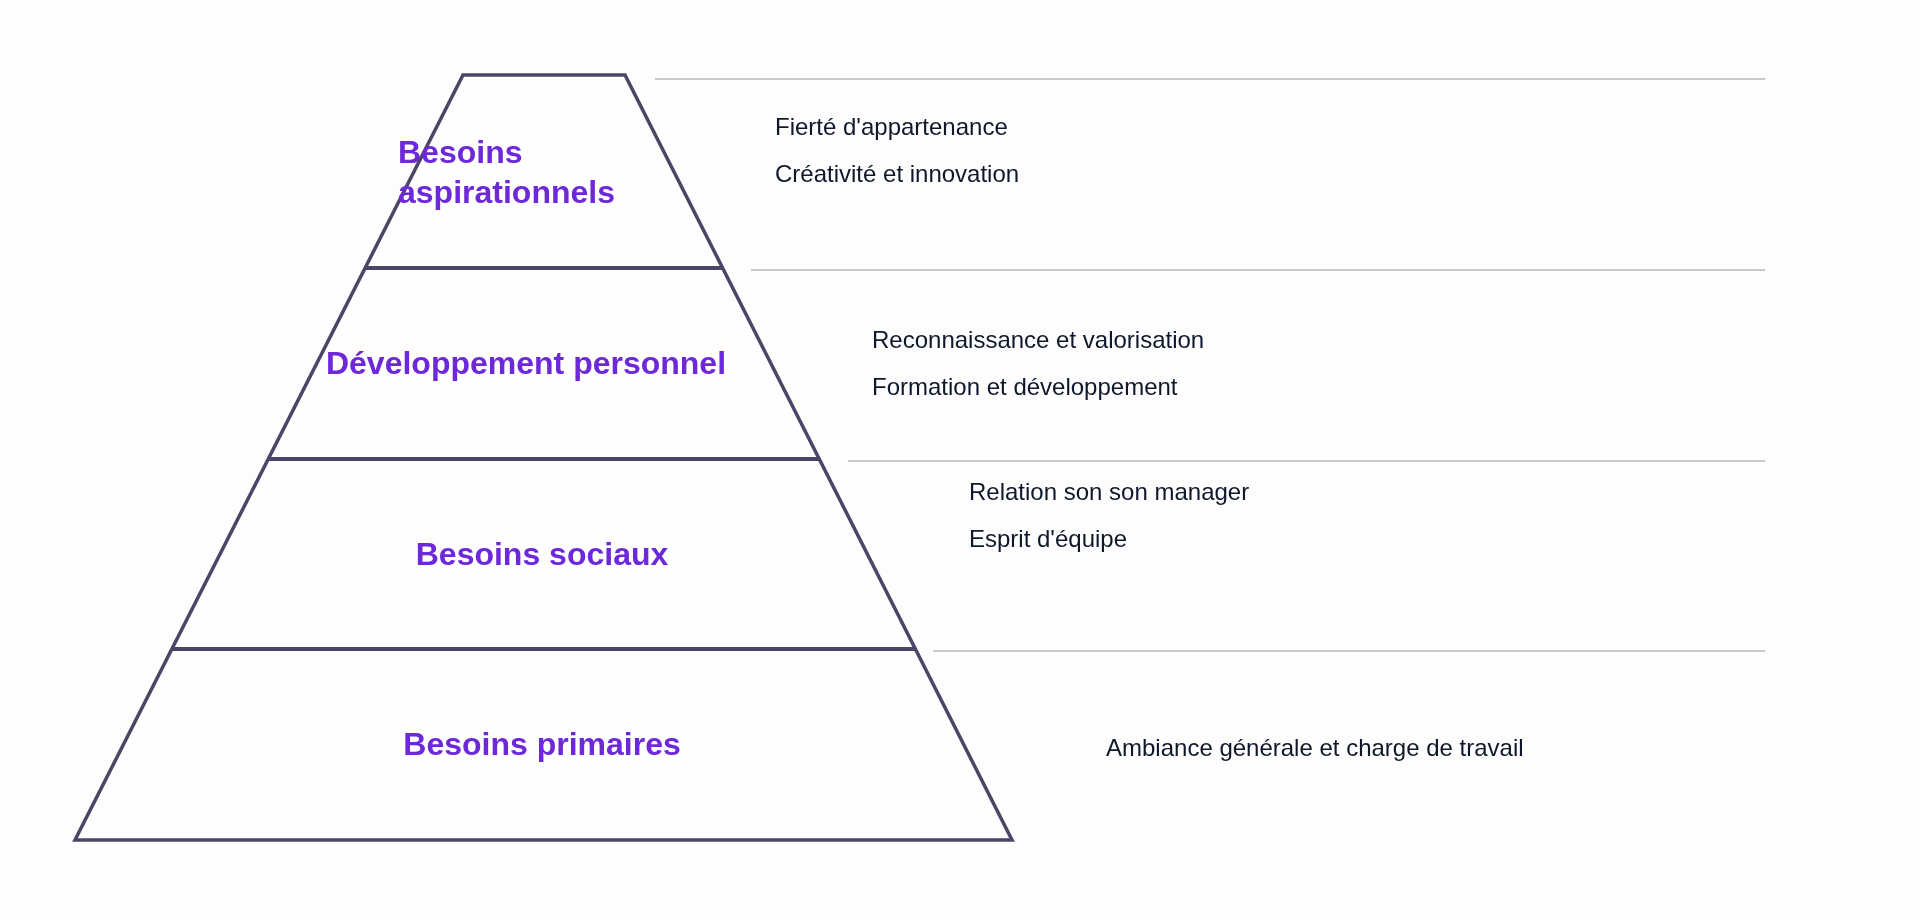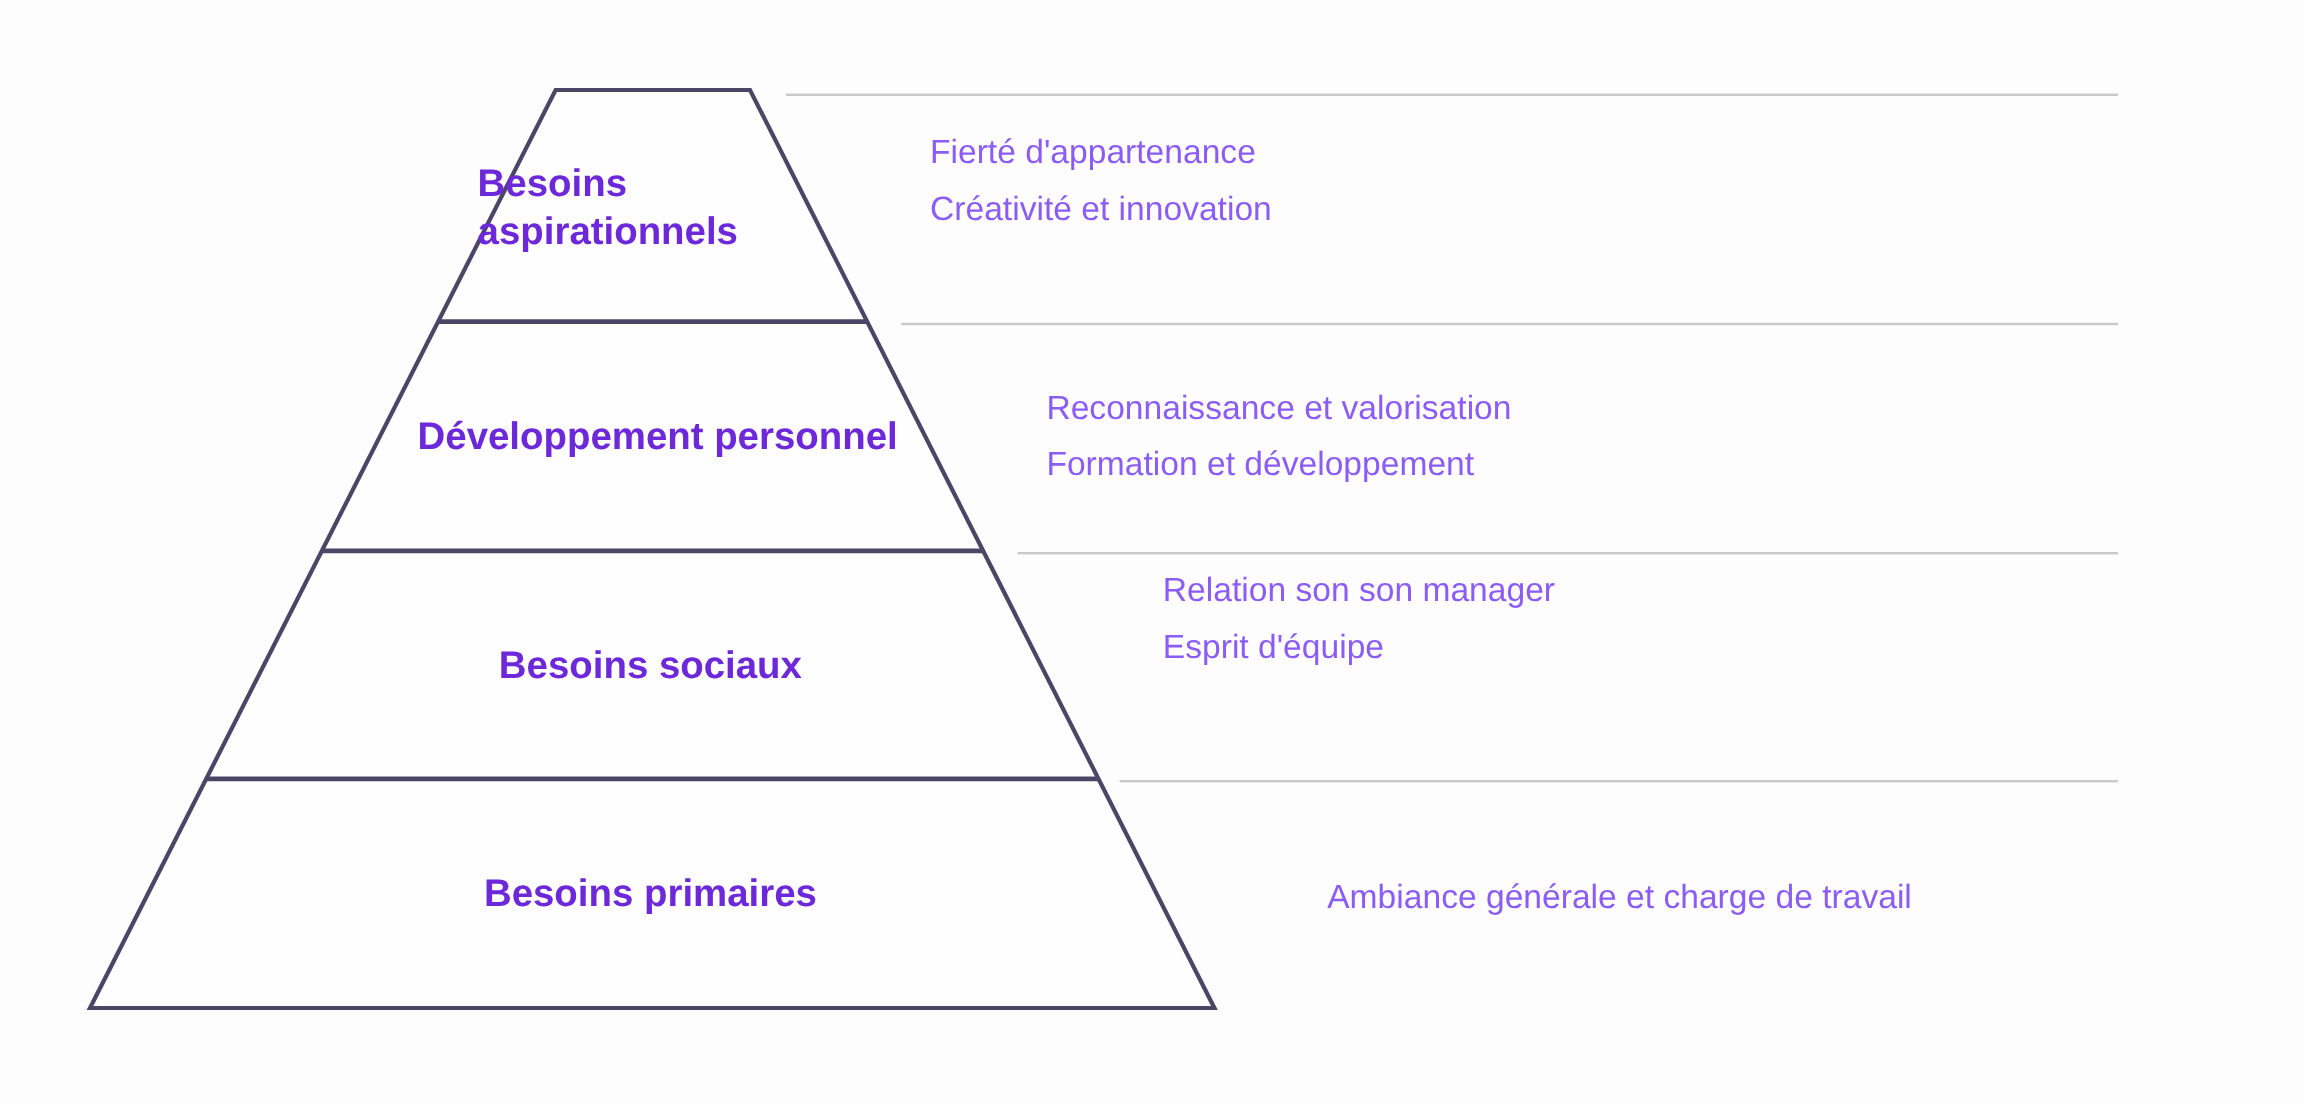--- a/index.html
+++ b/index.html
@@ -49,27 +49,27 @@
     font-weight: 700;
     line-height: 40px;
     text-align: left;
     white-space: nowrap;
   }
   .tier-label.wrap {
     white-space: normal;
     width: 290px;
   }
   .label1 { left: 543px; top: 172px; }
-  .label2 { left: 548px; top: 363px; }
+  .label2 { left: 526px; top: 363px; }
   .label3 { left: 542px; top: 554px; }
   .label4 { left: 542px; top: 744px; }
   .item-list {
     position: absolute;
-    color: #8b5cf6;
-    font-size: 28px;
+    color: #0f172a;
+    font-size: 24px;
     line-height: 47px;
     white-space: nowrap;
   }
   .list1 { left: 775px;  top: 103px; }
   .list2 { left: 872px;  top: 316px; }
   .list3 { left: 969px;  top: 468px; }
   .list4 { left: 1066px; top: 724px; margin-left: 40px; }
 </style>
 </head>
 <body>

